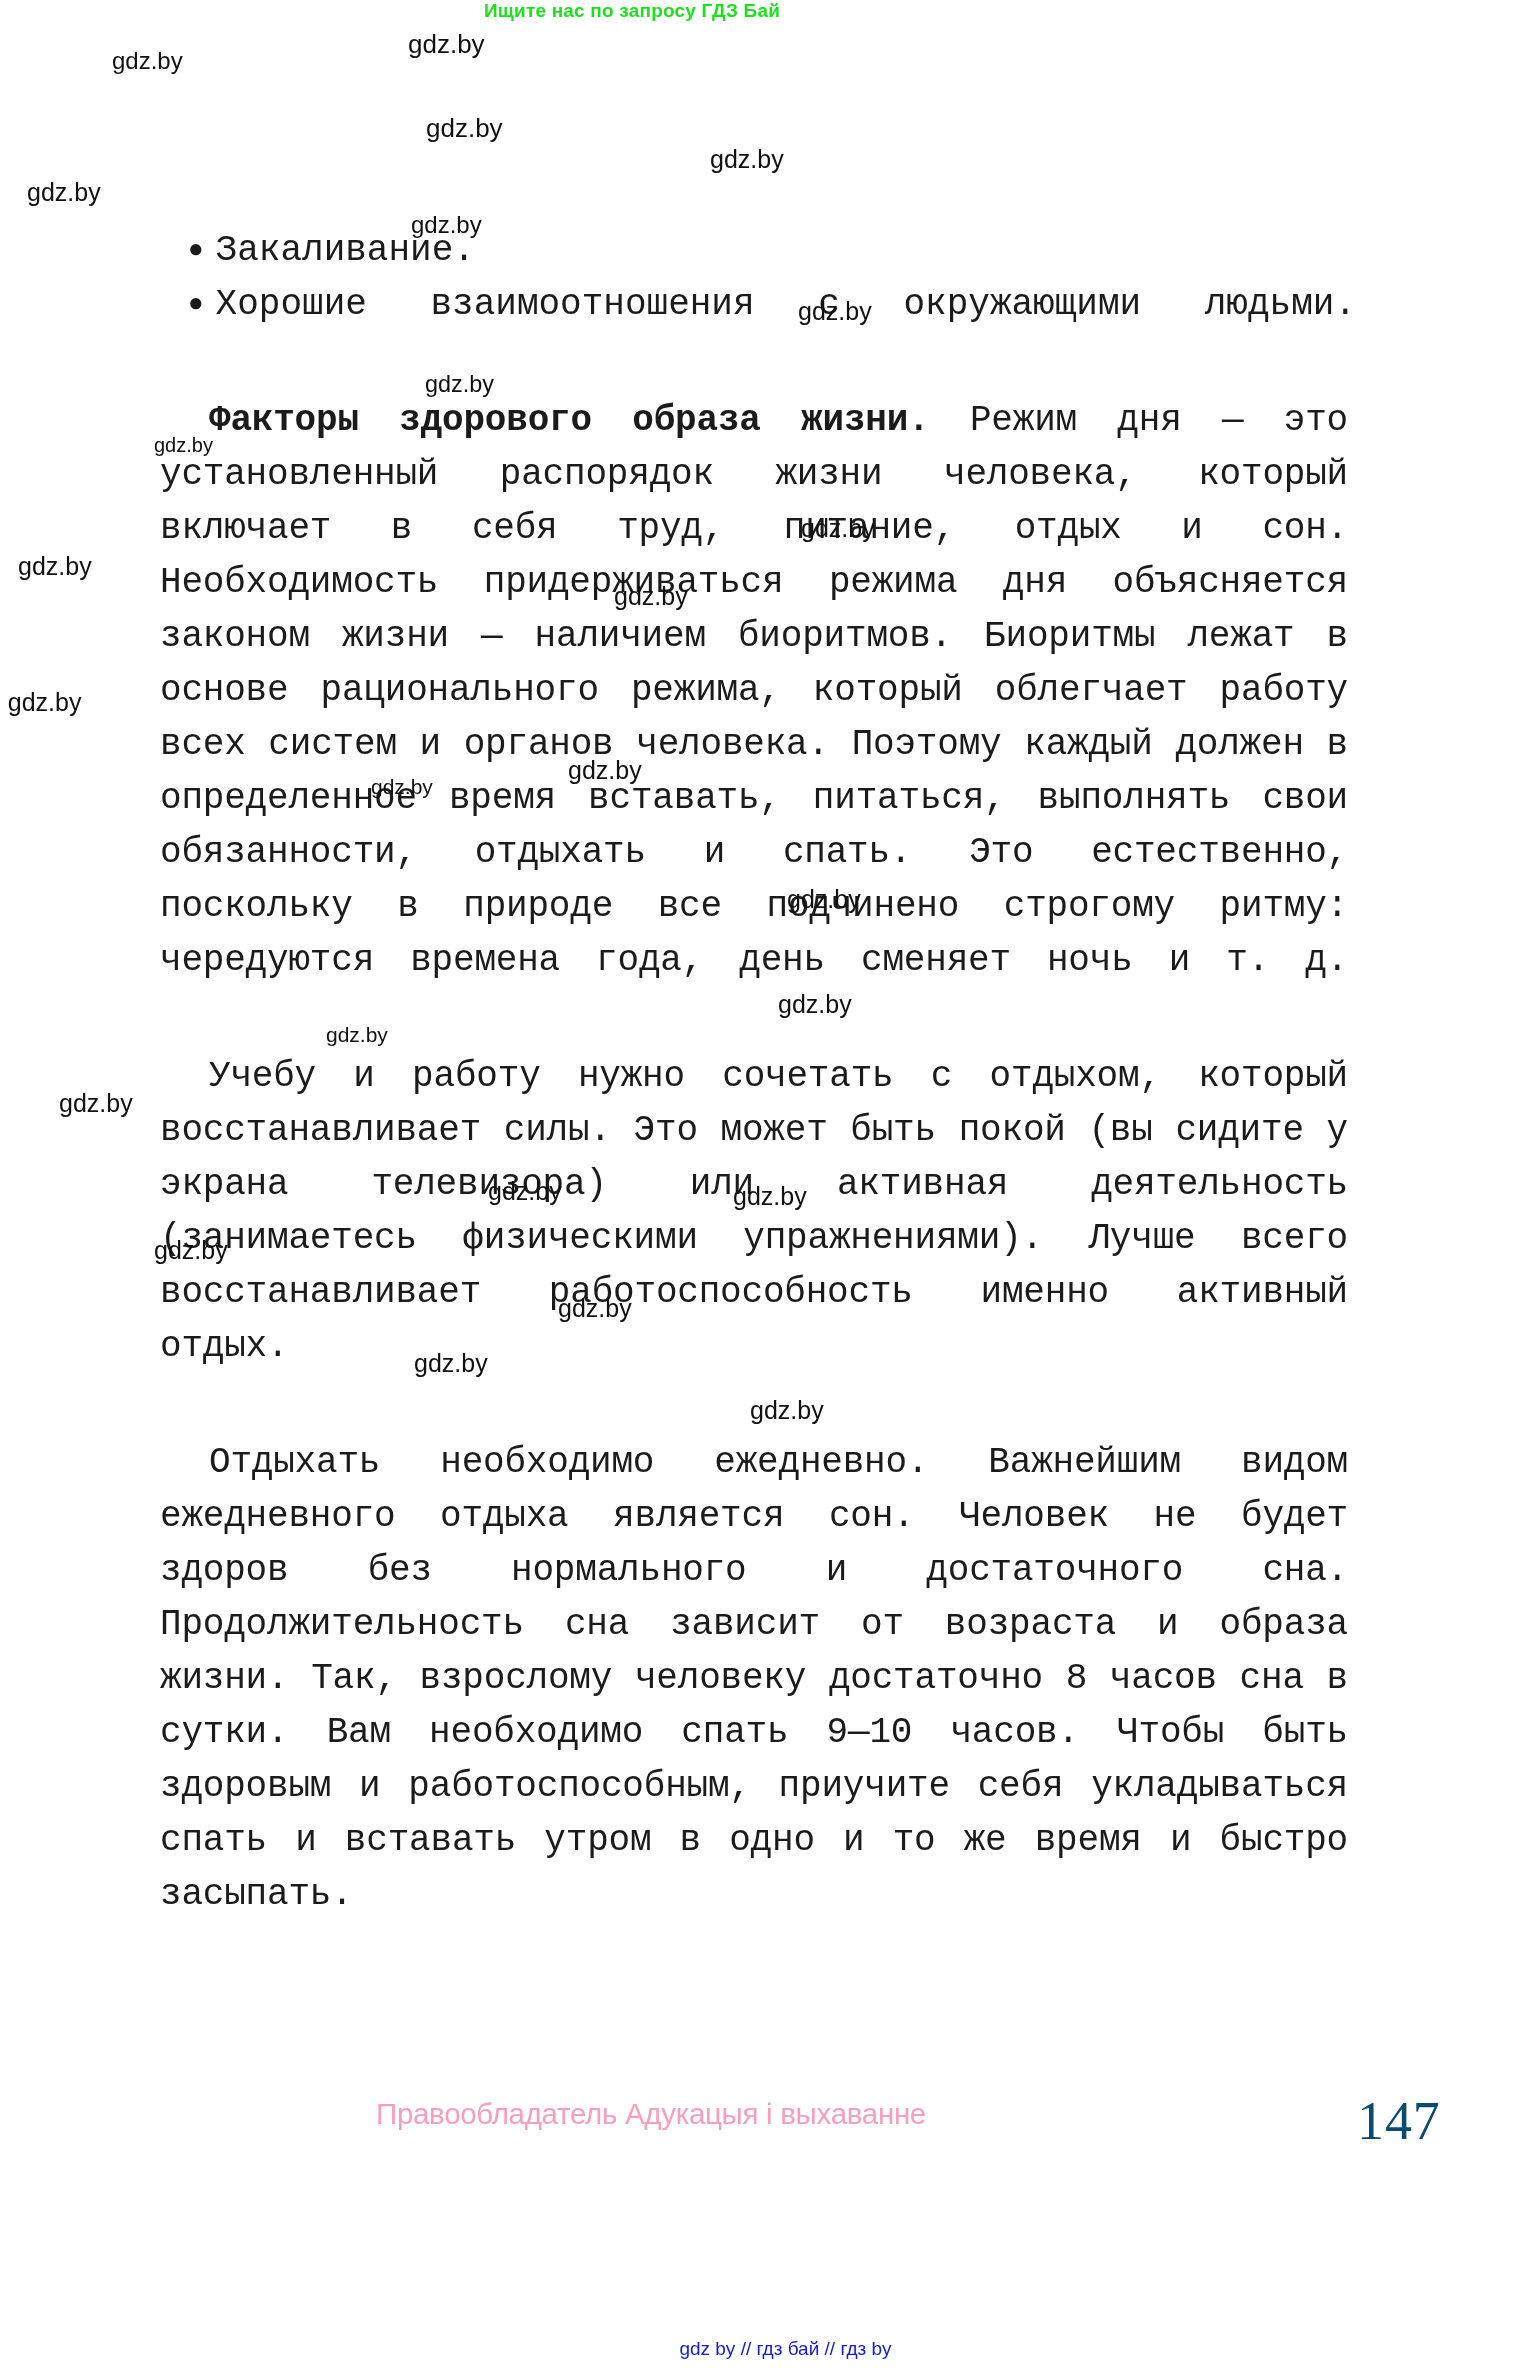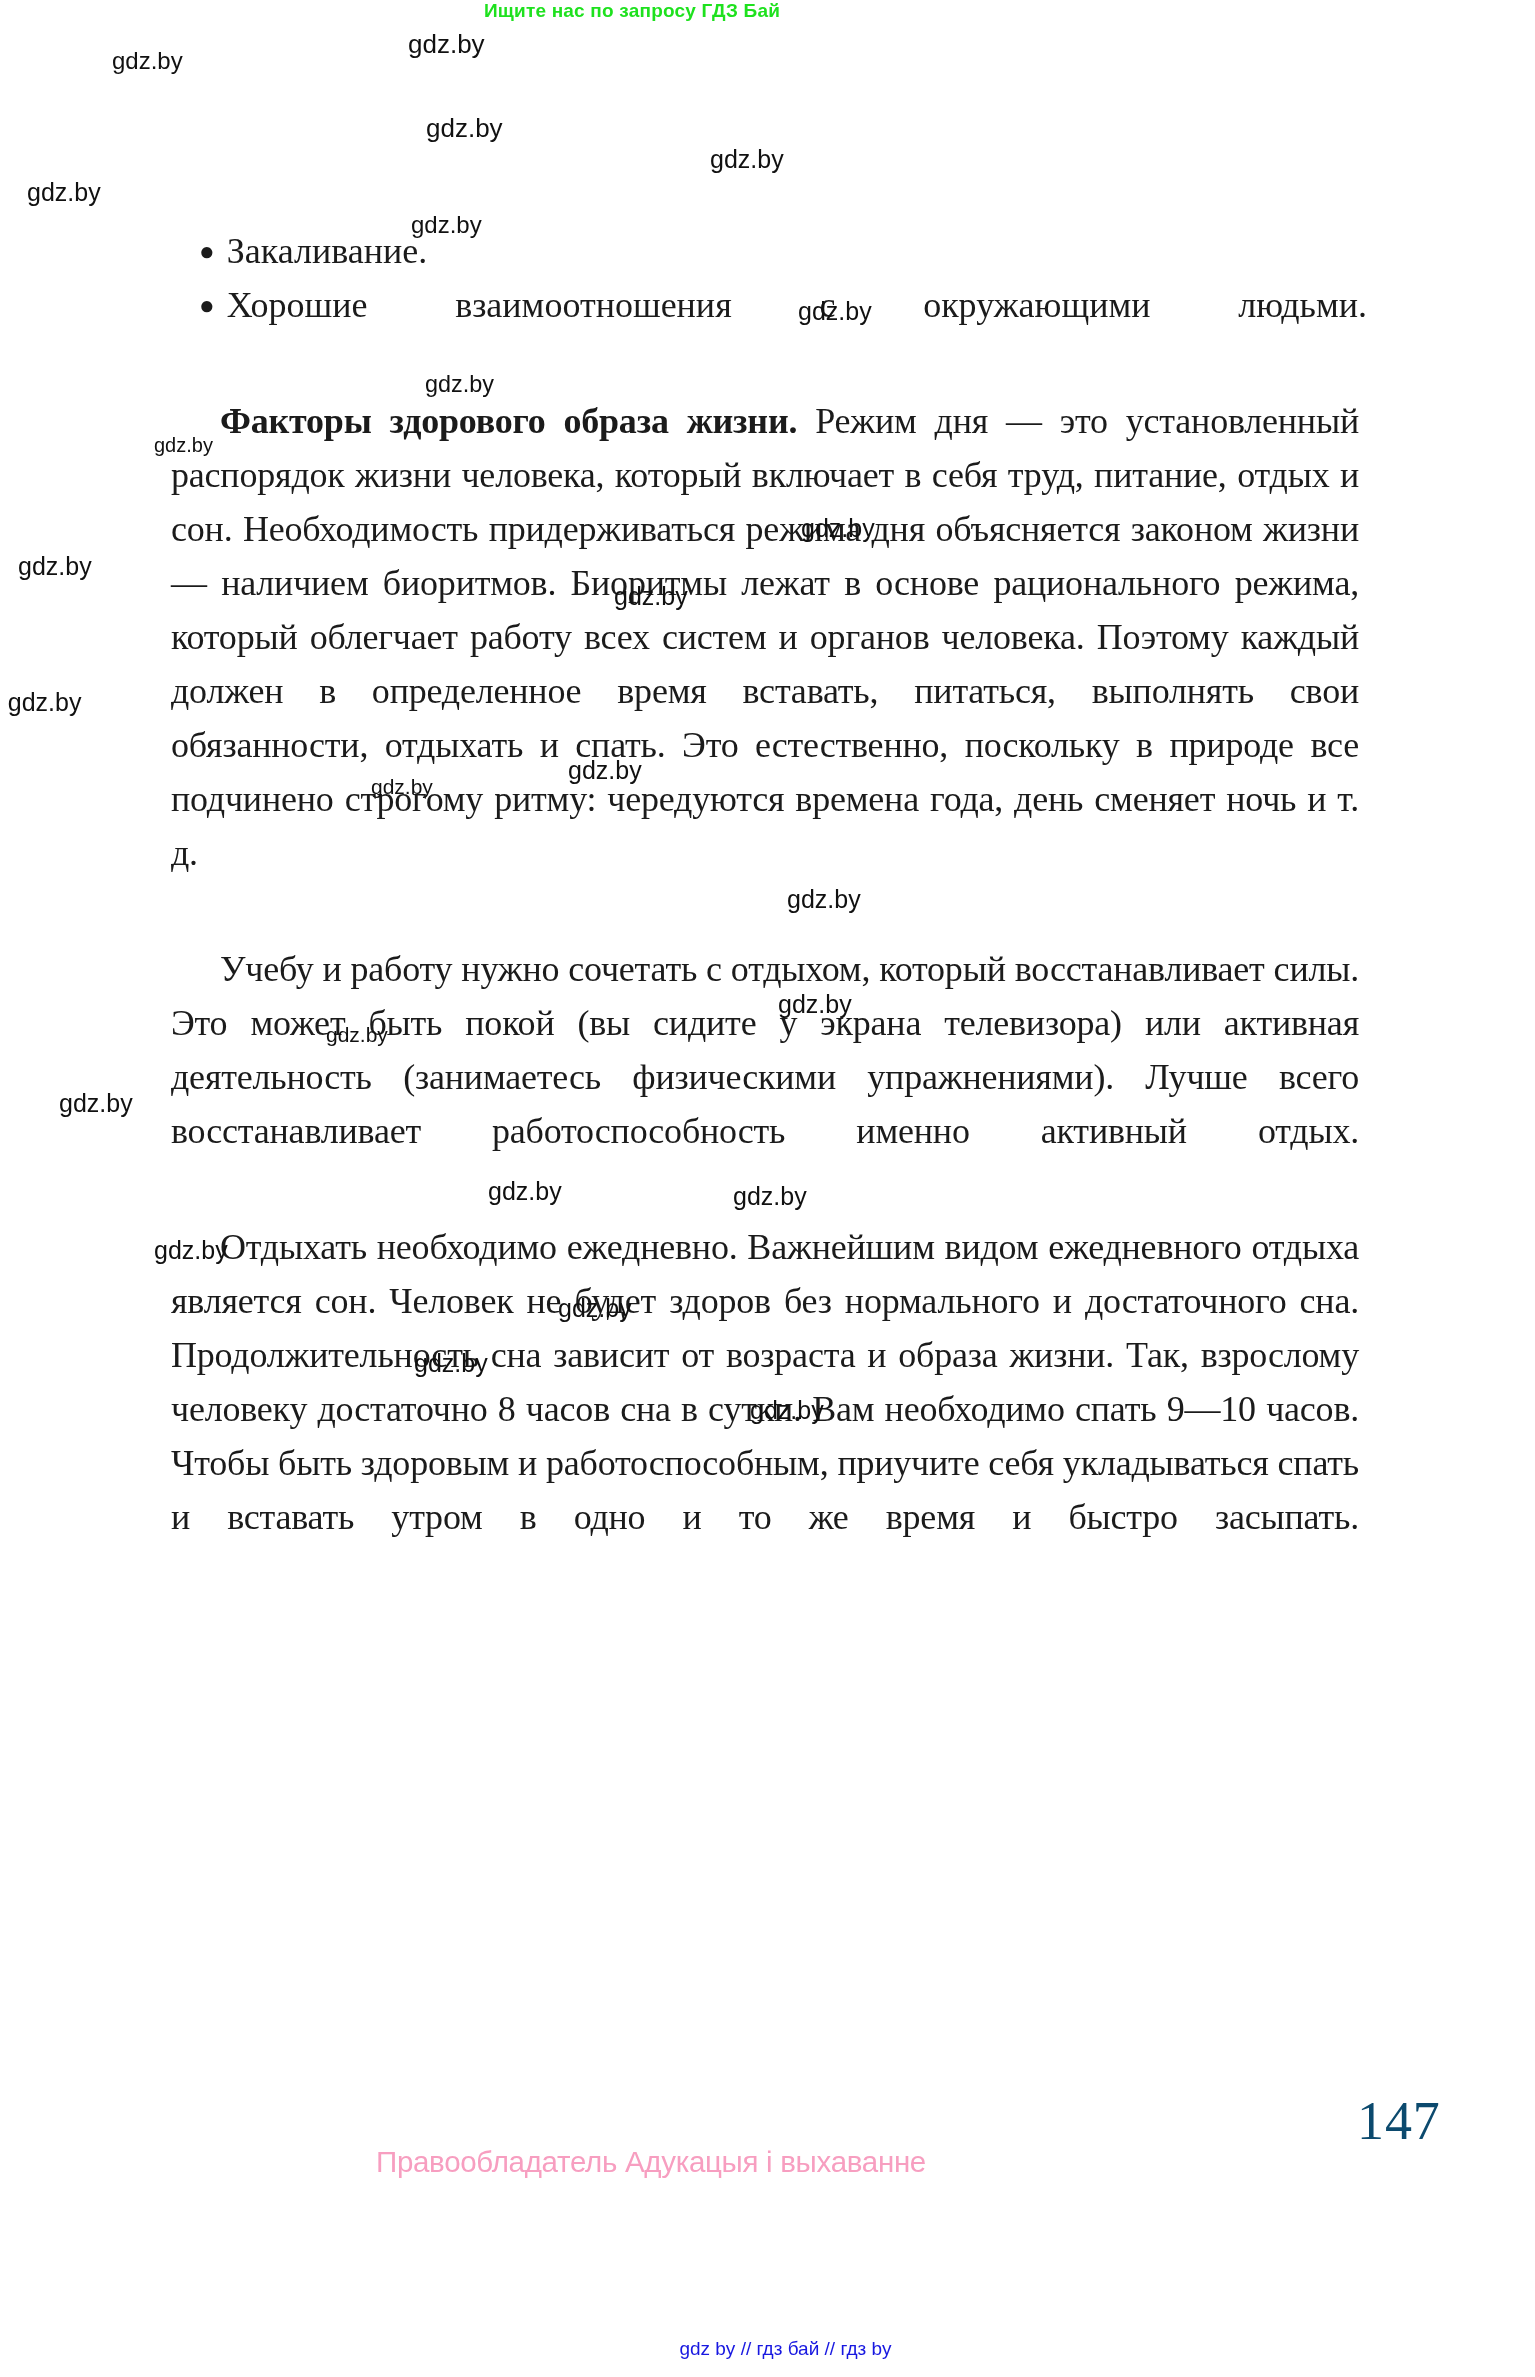--- a/index.html
+++ b/index.html
@@ -27,23 +27,24 @@
     font-size: 19px;
     font-weight: 700;
     color: #1ee11e;
     letter-spacing: 0.2px;
     white-space: nowrap;
   }
 
   
   #page-body {
     position: absolute;
-    left: 163px;
+    left: 152px;
     top: 224px;
     width: 1204px;
+    font-family: Liberation Mono, monospace;
   }
 
   .para {
     font-size: 36px;
     line-height: 54px;
     color: #1b1b1b;
     margin: 8px;
     text-align: justify;
     text-justify: inter-word;
     font-stretch: condensed;
@@ -79,21 +80,20 @@
   
   #copyright-line {
     position: absolute;
     left: 376px;
     top: 2097px;
     font-family: "Liberation Sans", sans-serif;
     font-size: 29.5px;
     color: #f79ec0;
     white-space: nowrap;
     letter-spacing: -0.3px;
-    margin-top: 48px;
   }
 
   #page-number {
     position: absolute;
     left: 1357px;
     top: 2090px;
     font-family: "Liberation Serif", serif;
     font-size: 54px;
     color: #0c4a6e;
     letter-spacing: 0.9px;

